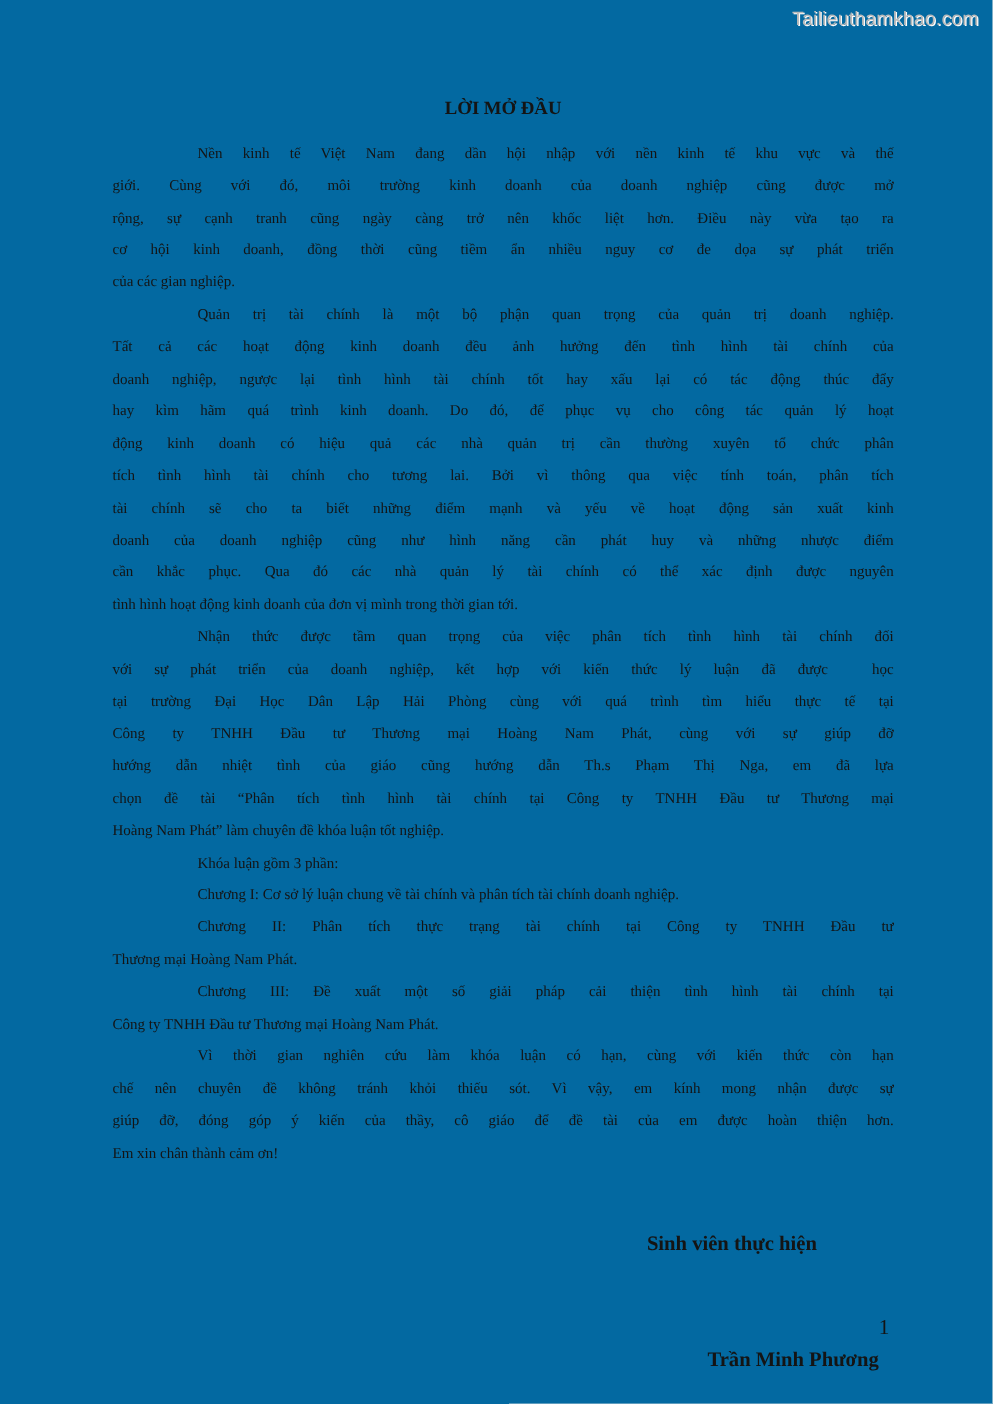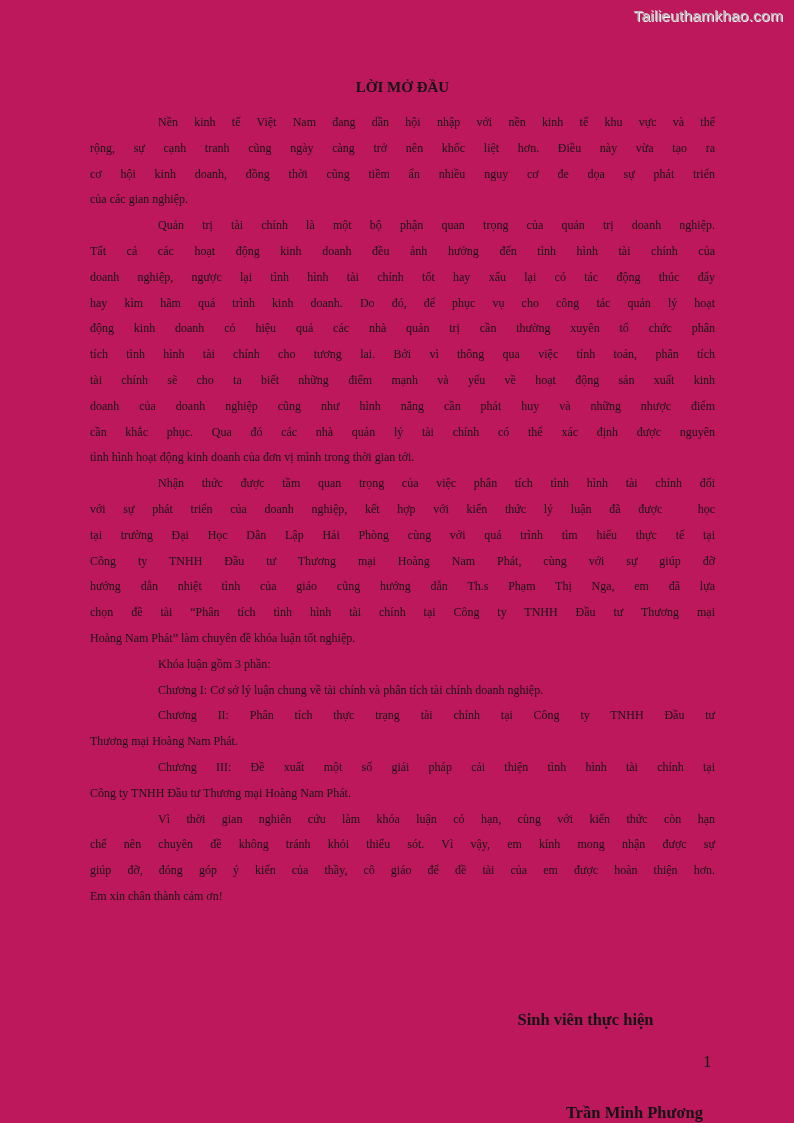--- a/index.html
+++ b/index.html
@@ -1,21 +1,21 @@
 <!DOCTYPE html>
 <html><head>
 <meta charset="utf-8">
 <style>
   html, body { margin: 0; padding: 0; background: #e8e8e8; }
   .page {
     position: relative;
     width: 794px;
     height: 1123px;
     margin: 0 auto;
-    background: #be185d;
+    background: #0369a1;
     font-family: "Liberation Serif", "DejaVu Serif", serif;
     color: #141414;
     overflow: hidden;
   }
   .watermark {
     position: absolute;
     top: 7px;
     right: 11px;
     font-family: "Liberation Sans", "DejaVu Sans", sans-serif;
     font-size: 15.5px;
@@ -41,21 +41,21 @@
     line-height: 25.8px;
     text-align: justify;
     text-align-last: justify;
   }
   .line.first { text-indent: 68px; }
   .line.last  { text-align-last: left; }
   .line.single { white-space: nowrap; }
   .signature {
     position: absolute;
     left: 468px;
-    top: 1009px;
+    top: 984px;
     width: 235px;
     text-align: center;
     font-weight: 700;
     font-size: 16.5px;
     line-height: 21px;
   }
   .sig-name { margin-top: 72px; text-align: right; }
   .page-number {
     position: absolute;
     left: 703px;
@@ -68,20 +68,21 @@
 <body>
 
 <div class="page">
 
   <div class="watermark">Tailieuthamkhao.com</div>
 
   <div class="doc">
     <div class="title">LỜI MỞ ĐẦU</div>
     <div id="paragraphs">
         <div class="line first">Nền kinh tế Việt Nam đang dần hội nhập với nền kinh tế khu vực và thế</div>
+        <div class="line">giới. Cùng với đó, môi trường kinh doanh của doanh nghiệp cũng được mở</div>
         <div class="line">rộng, sự cạnh tranh cũng ngày càng trở nên khốc liệt hơn. Điều này vừa tạo ra</div>
         <div class="line">cơ hội kinh doanh, đồng thời cũng tiềm ẩn nhiều nguy cơ đe dọa sự phát triển</div>
         <div class="line last">của các gian nghiệp.</div>
         <div class="line first">Quản trị tài chính là một bộ phận quan trọng của quản trị doanh nghiệp.</div>
         <div class="line">Tất cả các hoạt động kinh doanh đều ảnh hưởng đến tình hình tài chính của</div>
         <div class="line">doanh nghiệp, ngược lại tình hình tài chính tốt hay xấu lại có tác động thúc đẩy</div>
         <div class="line">hay kìm hãm quá trình kinh doanh. Do đó, để phục vụ cho công tác quản lý hoạt</div>
         <div class="line">động kinh doanh có hiệu quả các nhà quản trị cần thường xuyên tổ chức phân</div>
         <div class="line">tích tình hình tài chính cho tương lai. Bởi vì thông qua việc tính toán, phân tích</div>
         <div class="line">tài chính sẽ cho ta biết những điểm mạnh và yếu về hoạt động sản xuất kinh</div>

